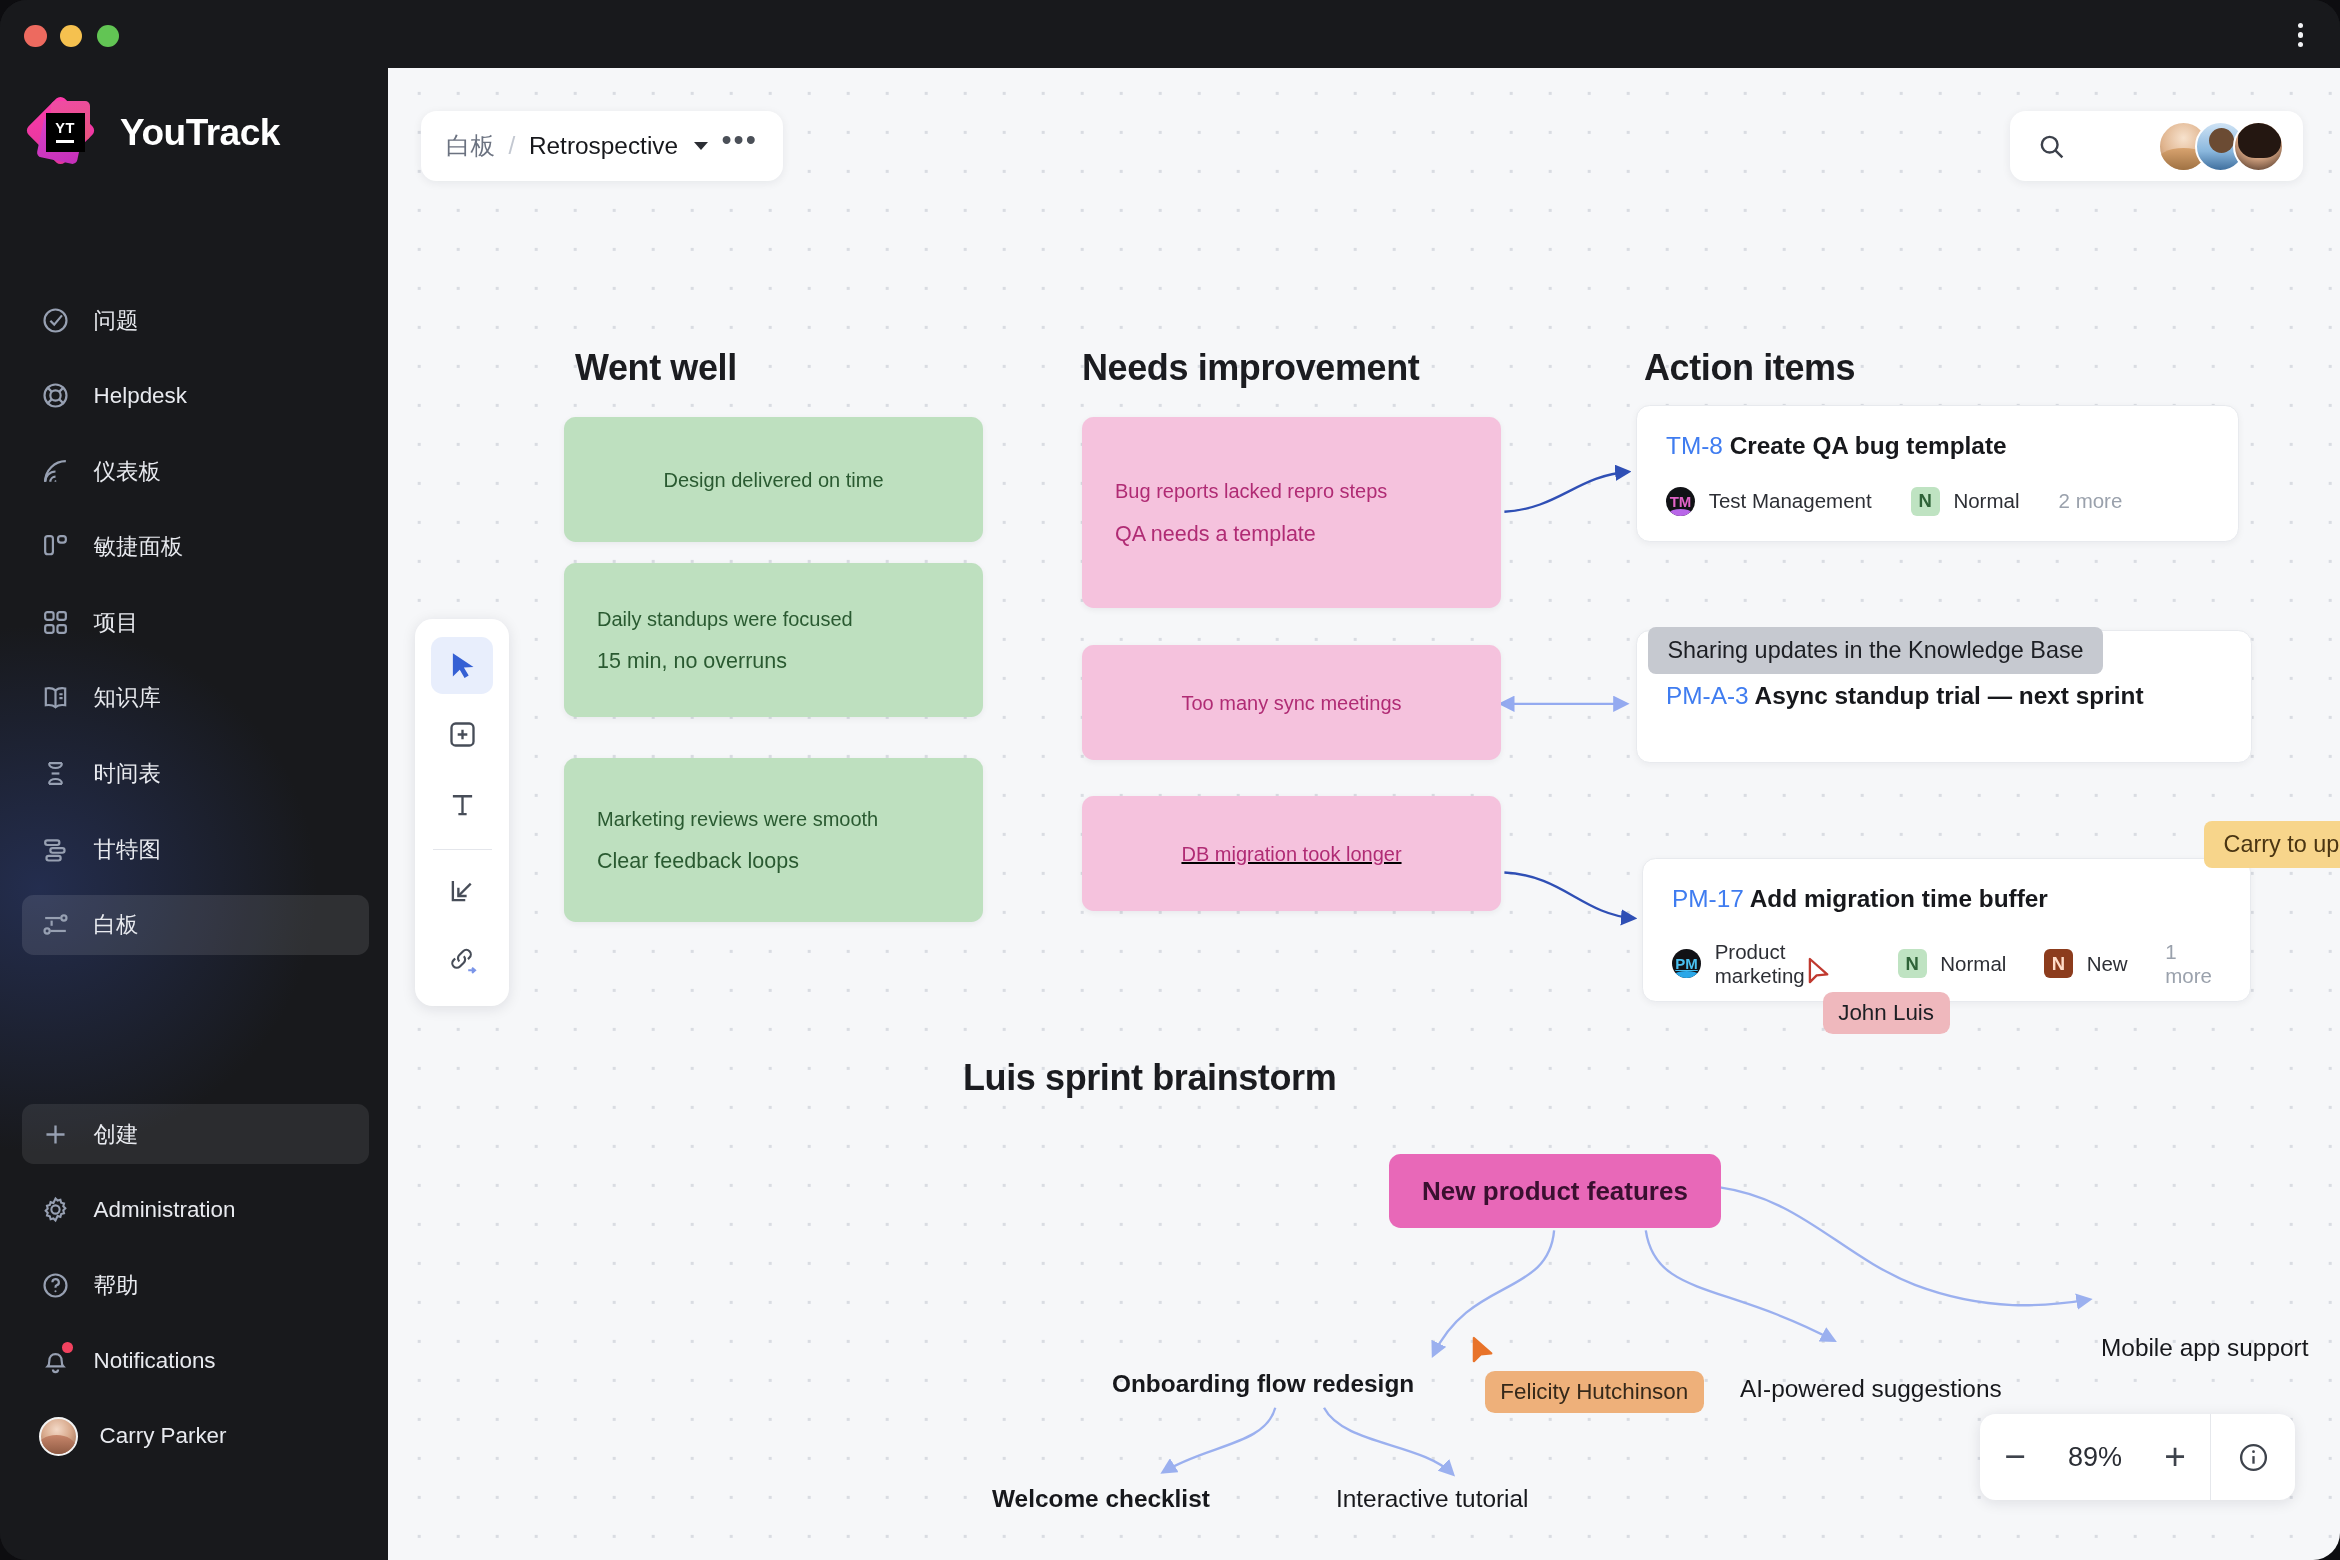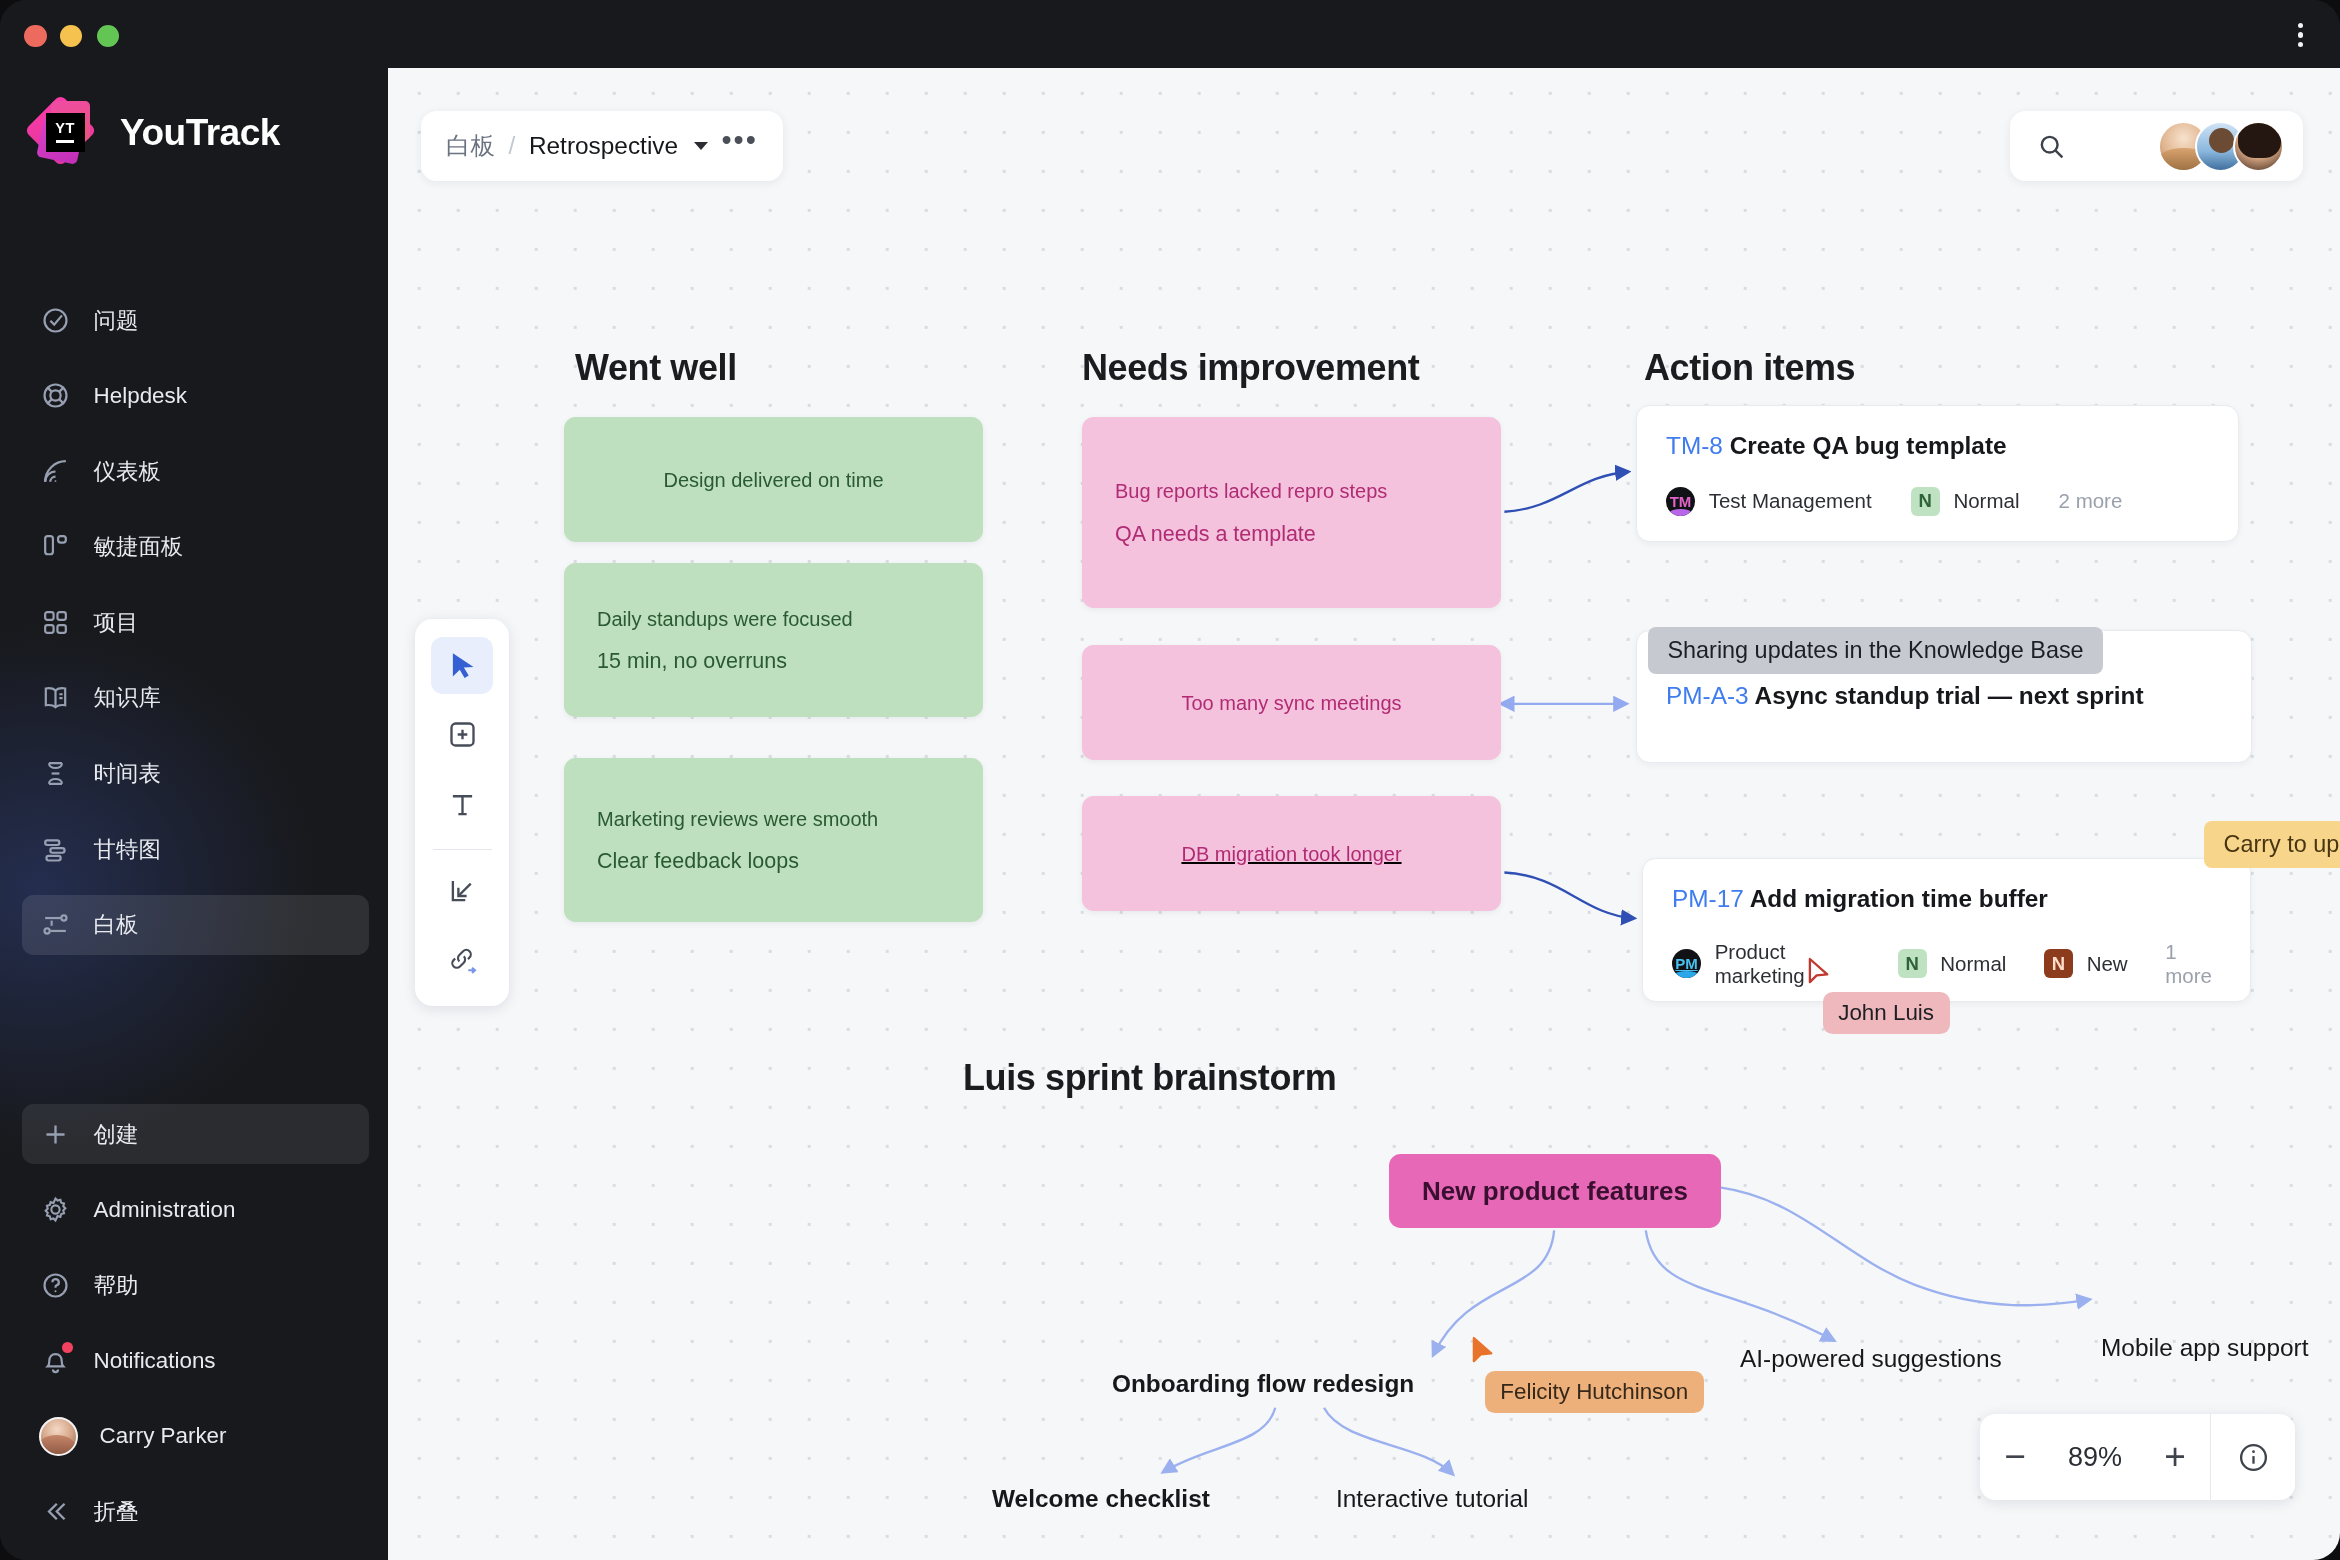--- a/index.html
+++ b/index.html
@@ -230,21 +230,21 @@
   #t-brainstorm { position: absolute; left: 575px; top: 989px; font-size: 36px; font-weight: 700; color: #1b1c20; letter-spacing:-0.4px;}
   #node-root {
     position: absolute; left: 1001px; top: 1086px; width: 332px; height: 74px;
     background: #e868b8; border-radius: 11.7px;
     display: flex; align-items: center; justify-content: center;
     font-size: 26px; font-weight: 700; color: #3a1030; cursor: pointer;
   }
   .mnode { position: absolute; font-size: 24.4px; color: #17181c; cursor: pointer; white-space: nowrap; }
   .mnode.bold { font-weight: 700; }
   #n-onboard { left: 724px; top: 1302px; }
-  #n-ai { left: 1352px; top: 1277px; }
+  #n-ai { left: 1352px; top: 1307px; }
   #n-mobile { left: 1713px; top: 1266px; }
   #n-welcome { left: 604px; top: 1417px; font-weight: bold; }
   #n-tutorial { left: 948px; top: 1417px; }
 
   
   #toolbar {
     position: absolute; left: 27px; top: 551px; width: 94px; height: 387px;
     background: #fff; border-radius: 17.6px;
     box-shadow: 0 2.9px 13.7px rgba(16,24,40,.10);
     display: flex; flex-direction: column; align-items: center;
@@ -431,28 +431,20 @@
               <path d="M6 16.5c1-1 1.2-2 1.2-4.2 0-3 1.9-5.3 4.8-5.3s4.8 2.3 4.8 5.3c0 2.2.2 3.2 1.2 4.2z"></path>
               <path d="M10 19a2 2 0 0 0 4 0"></path>
             </svg>
           <span class="bell-dot"></span>
         </span>
         <span>Notifications</span>
       </div>
       <div class="navitem">
         <span class="avatar-sm"></span>
         <span>Carry Parker</span>
-      </div>
-      <div class="navitem">
-        <span class="ico">
-            <svg viewBox="0 0 24 24" fill="none" stroke="currentColor" stroke-width="1.8">
-              <path d="M13 6l-6 6 6 6M19 6l-6 6 6 6"></path>
-            </svg>
-          </span>
-        <span>折叠</span>
       </div>
     </div>
   </div>
 
   <div id="canvas">
 
     <svg class="edges" viewBox="0 0 2002 1530">
       <defs>
         <marker id="arrDark" viewBox="0 0 10 10" refX="8" refY="5" markerWidth="7" markerHeight="7" orient="auto-start-reverse">
           <path d="M0 0 L10 5 L0 10 z" fill="#2f4fb5"></path>

